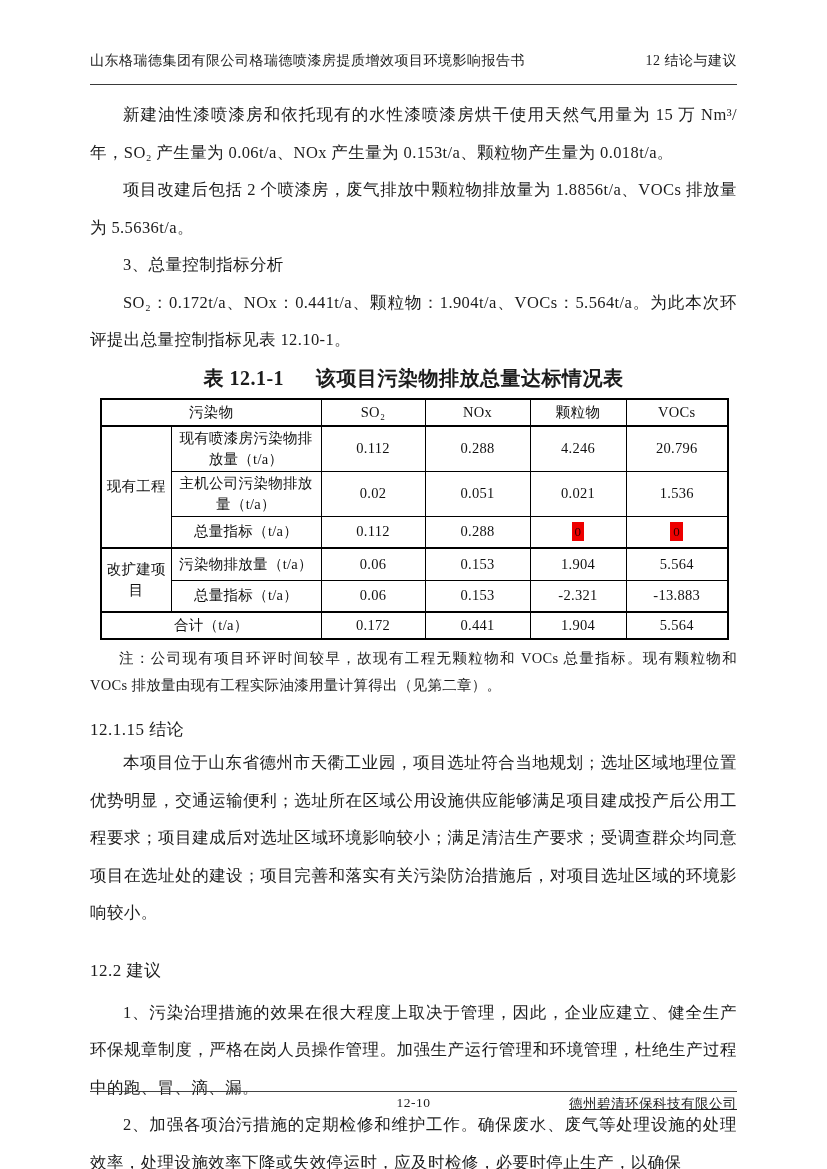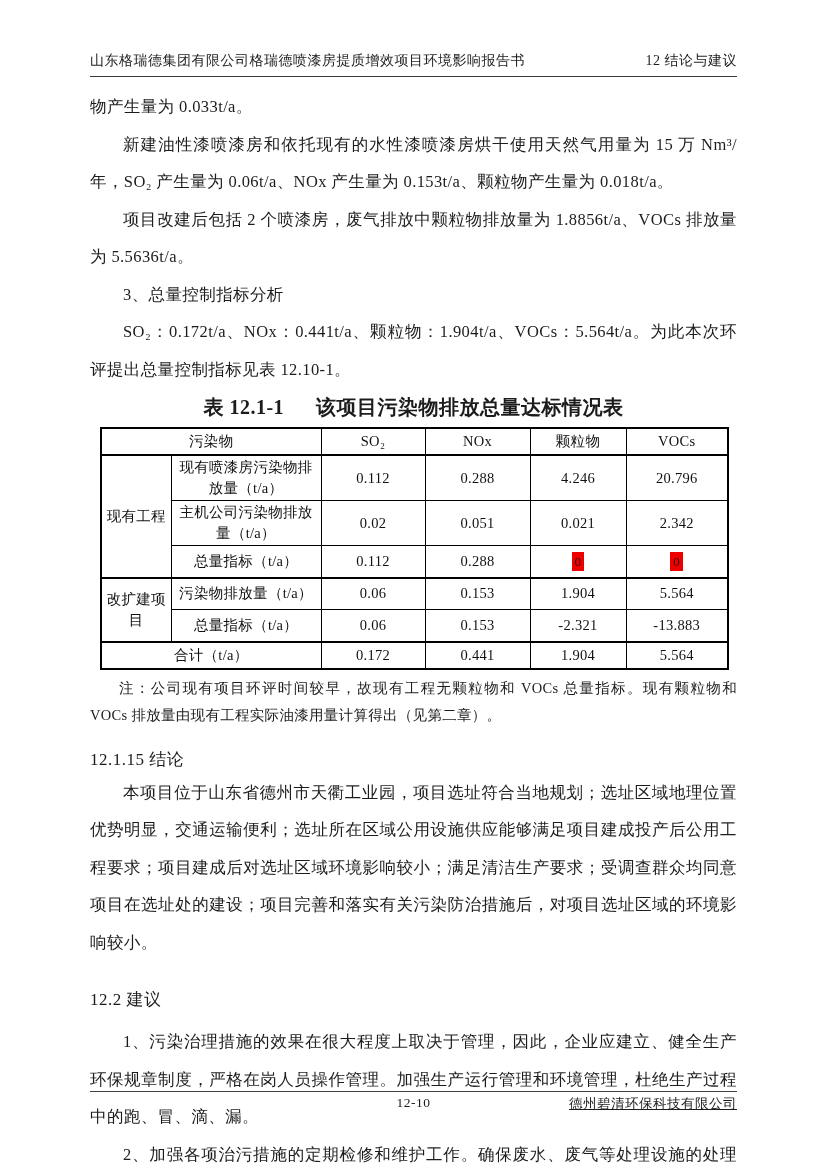--- a/index.html
+++ b/index.html
@@ -12,21 +12,21 @@
     color:#1c1c1c;
     font-family:"Liberation Serif","DejaVu Serif",serif;
     overflow:hidden;
   }
   .inner { padding:52px 90px 0 90px; }
 
   
   .doc-header {
     display:flex; justify-content:space-between; align-items:flex-end;
     font-size:14px; letter-spacing:0.5px;
-    padding-bottom:6px; border-bottom:1px solid #3a3a3a;
+    padding-bottom:14px; border-bottom:1px solid #3a3a3a;
   }
 
   
   .body-p {
     font-size:16.5px; line-height:37.5px; letter-spacing:0.4px;
     text-align:justify;
   }
   .indent { text-indent:2em; }
 
   
@@ -94,21 +94,20 @@
 
 <div class="page">
   <div class="inner">
 
     <div class="doc-header">
       <span>山东格瑞德集团有限公司格瑞德喷漆房提质增效项目环境影响报告书</span>
       <span>12 结论与建议</span>
     </div>
 
     <div style="margin-top:11px;">
-      <p class="body-p">物产生量为 0.033t/a。</p>
       <p class="body-p indent">新建油性漆喷漆房和依托现有的水性漆喷漆房烘干使用天然气用量为 15 万 Nm³/年，SO₂ 产生量为 0.06t/a、NOx 产生量为 0.153t/a、颗粒物产生量为 0.018t/a。</p>
       <p class="body-p indent">项目改建后包括 2 个喷漆房，废气排放中颗粒物排放量为 1.8856t/a、VOCs 排放量为 5.5636t/a。</p>
       <p class="body-p indent">3、总量控制指标分析</p>
       <p class="body-p indent">SO₂：0.172t/a、NOx：0.441t/a、颗粒物：1.904t/a、VOCs：5.564t/a。为此本次环评提出总量控制指标见表 12.10-1。</p>
     </div>
 
     <div class="tbl-caption">
       <span class="cap-label">表 12.1-1</span><span>该项目污染物排放总量达标情况表</span>
     </div>
 
@@ -137,21 +136,21 @@
           <td class="v2">0.288</td>
           <td class="v2">4.246</td>
           <td class="v2">20.796</td>
         </tr>
 
         <tr class="h44">
           <td>主机公司污染物排放量（t/a）</td>
           <td class="v2">0.02</td>
           <td class="v2">0.051</td>
           <td class="v2">0.021</td>
-          <td class="v2">2.342</td>
+          <td class="v2">1.536</td>
         </tr>
 
         <tr class="h26">
           <td>总量指标（t/a）</td>
           <td class="v2">0.112</td>
           <td class="v2">0.288</td>
           <td class="v2"><span class="redmark">0</span></td>
           <td class="v2"><span class="redmark">0</span></td>
         </tr>
 

